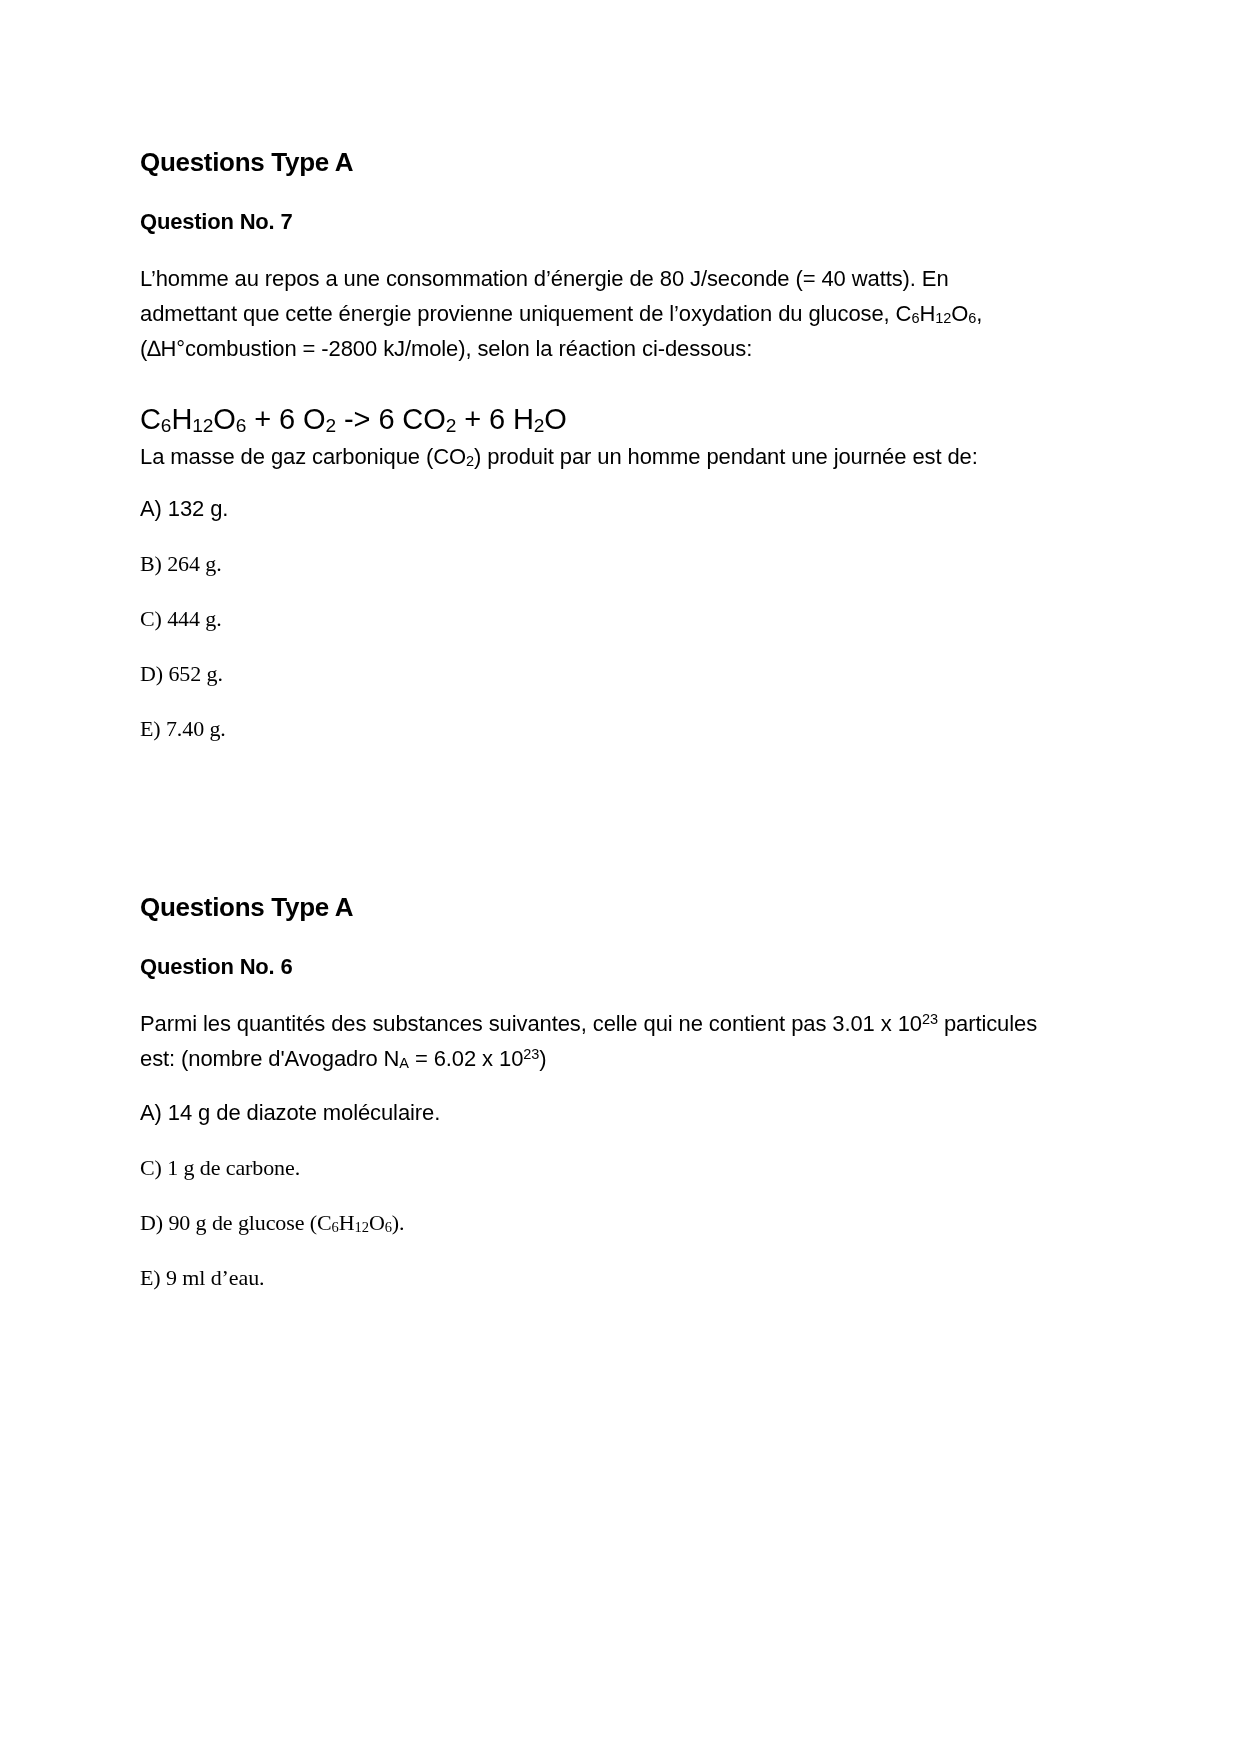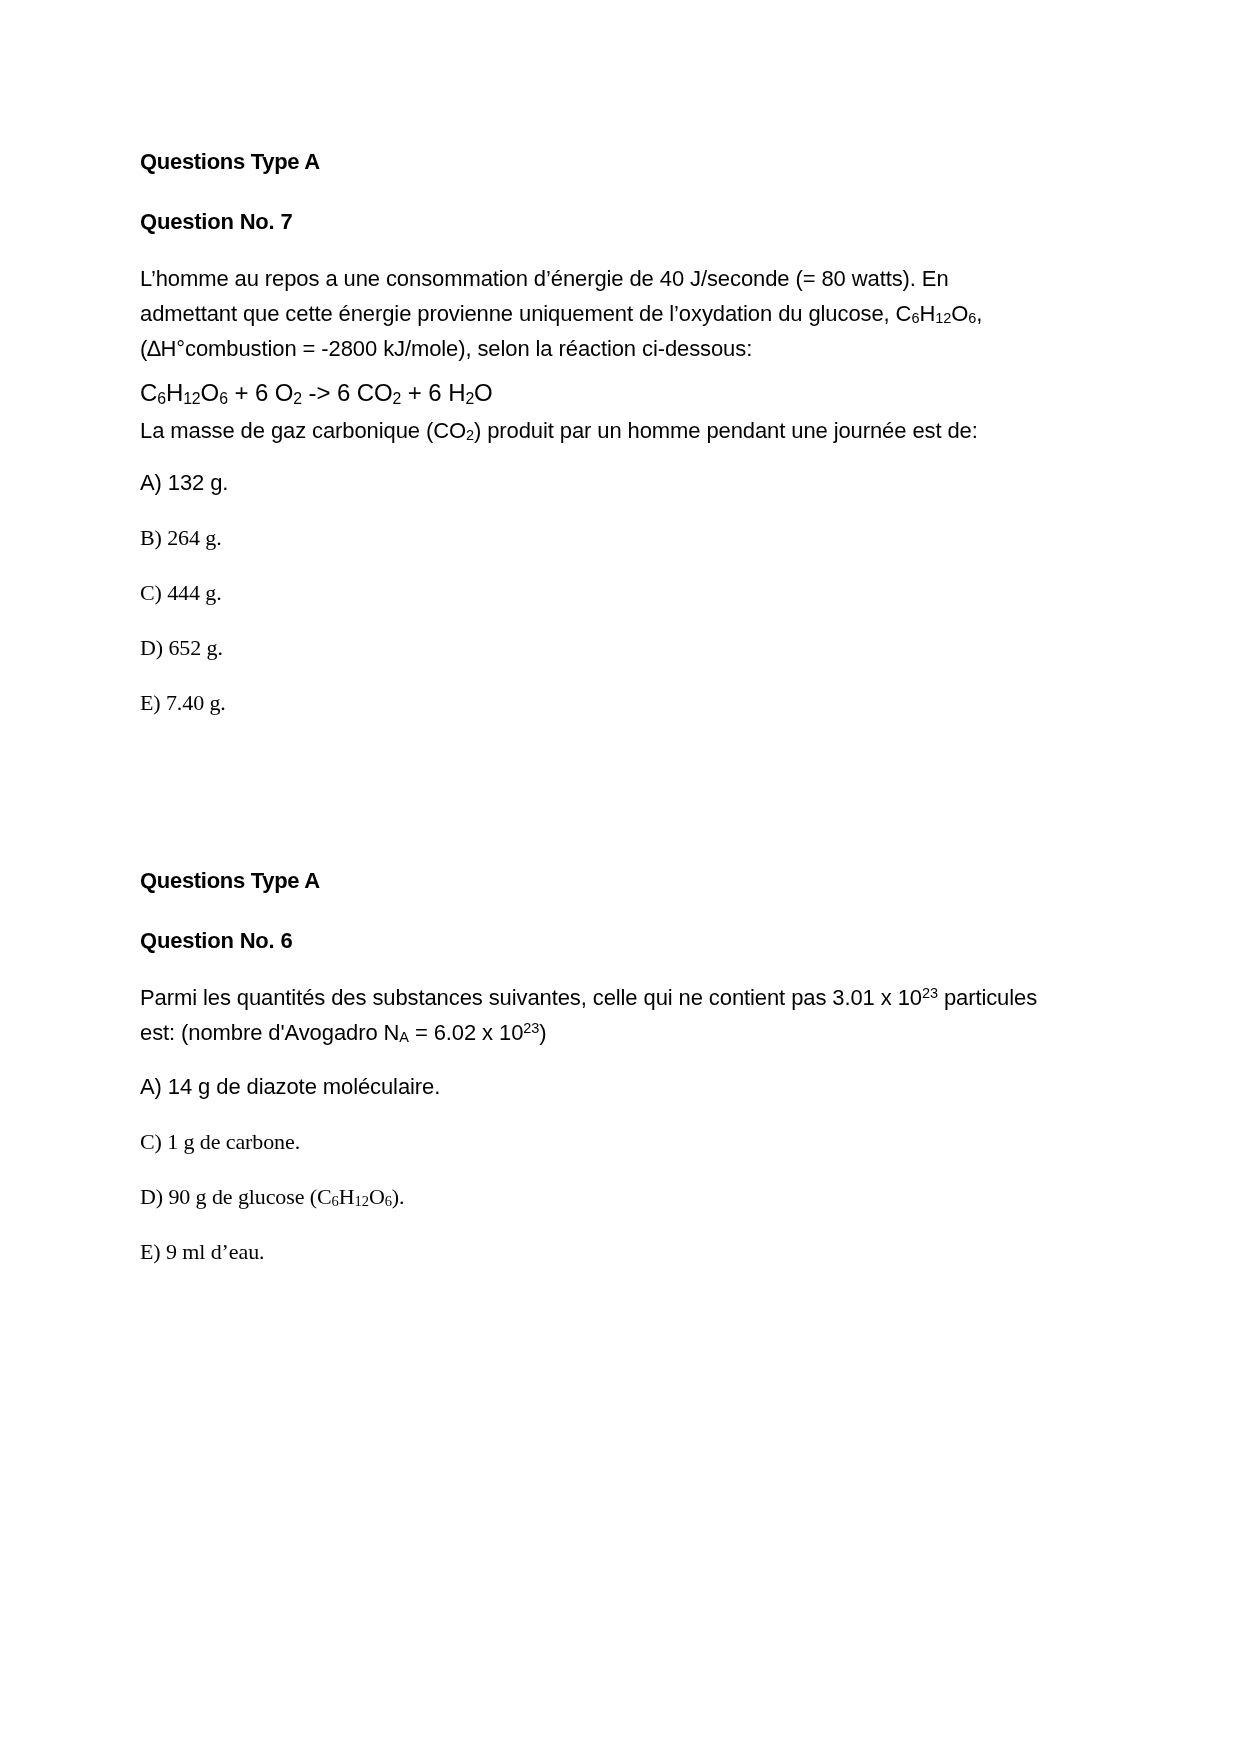--- a/index.html
+++ b/index.html
@@ -9,43 +9,43 @@
     height: 1754px;
     box-sizing: border-box;
     background: #ffffff;
     color: #000000;
     font-family: "Liberation Sans", sans-serif;
     padding: 146px 96px 0 140px;
     overflow: hidden;
   }
   .qsection + .qsection { margin-top: 147px; }
   .section-heading {
-    font-size: 22px;
+    font-size: 26px;
     font-weight: bold;
     line-height: 32px;
     letter-spacing: -0.3px;
     margin: 0;
   }
   .question-label {
     font-size: 22px;
     font-weight: bold;
     line-height: 27px;
     letter-spacing: -0.2px;
     margin: 30px 0 0 0;
   }
   .intro { margin-top: 26px; }
   .line {
     font-size: 22px;
     line-height: 35px;
     letter-spacing: -0.1px;
     white-space: nowrap;
   }
   .equation {
-    margin-top: 12px;
-    font-size: 24px;
+    margin-top: 38px;
+    font-size: 29px;
     line-height: 30px;
     letter-spacing: -0.1px;
     white-space: nowrap;
   }
   .prompt {
     margin-top: 8px;
     font-size: 22px;
     line-height: 30px;
     letter-spacing: -0.1px;
     white-space: nowrap;
@@ -64,21 +64,21 @@
 </style>
 </head>
 <body>
 
 <div class="page">
 
   <section class="qsection">
     <h1 class="section-heading">Questions Type A</h1>
     <h2 class="question-label">Question No. 7</h2>
     <div class="intro">
-      <div class="line">L’homme au repos a une consommation d’énergie de 40 J/seconde (= 80 watts). En</div>
+      <div class="line">L’homme au repos a une consommation d’énergie de 80 J/seconde (= 40 watts). En</div>
       <div class="line">admettant que cette énergie provienne uniquement de l’oxydation du glucose, C<sub>6</sub>H<sub>12</sub>O<sub>6</sub>,</div>
       <div class="line">(∆H°combustion = -2800 kJ/mole), selon la réaction ci-dessous:</div>
     </div>
     <div class="equation">C<sub>6</sub>H<sub>12</sub>O<sub>6</sub> + 6 O<sub>2</sub> -&gt; 6 CO<sub>2</sub> + 6 H<sub>2</sub>O</div>
     <div class="prompt">La masse de gaz carbonique (CO<sub>2</sub>) produit par un homme pendant une journée est de:</div>
     <div class="options">
       <div class="option">A) 132 g.</div>
       <div class="option">B) 264 g.</div>
       <div class="option">C) 444 g.</div>
       <div class="option">D) 652 g.</div>

